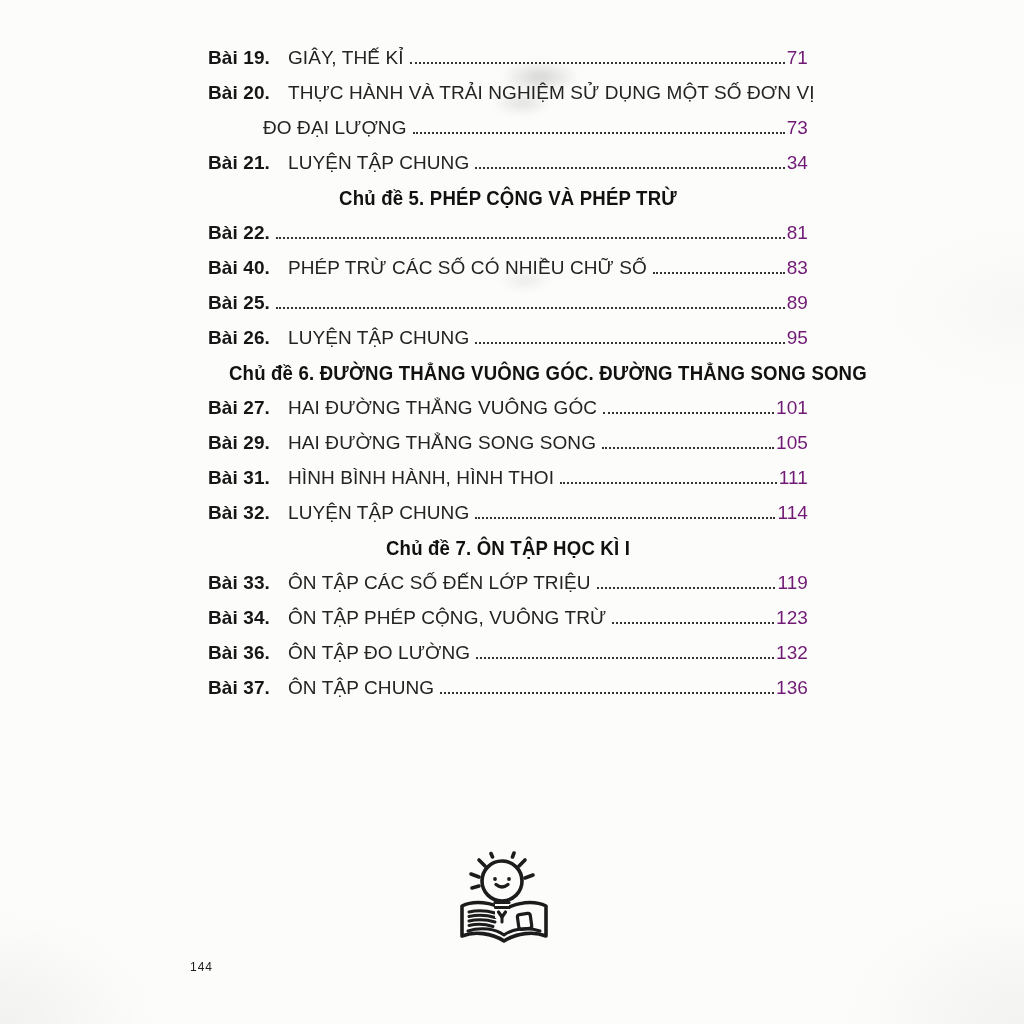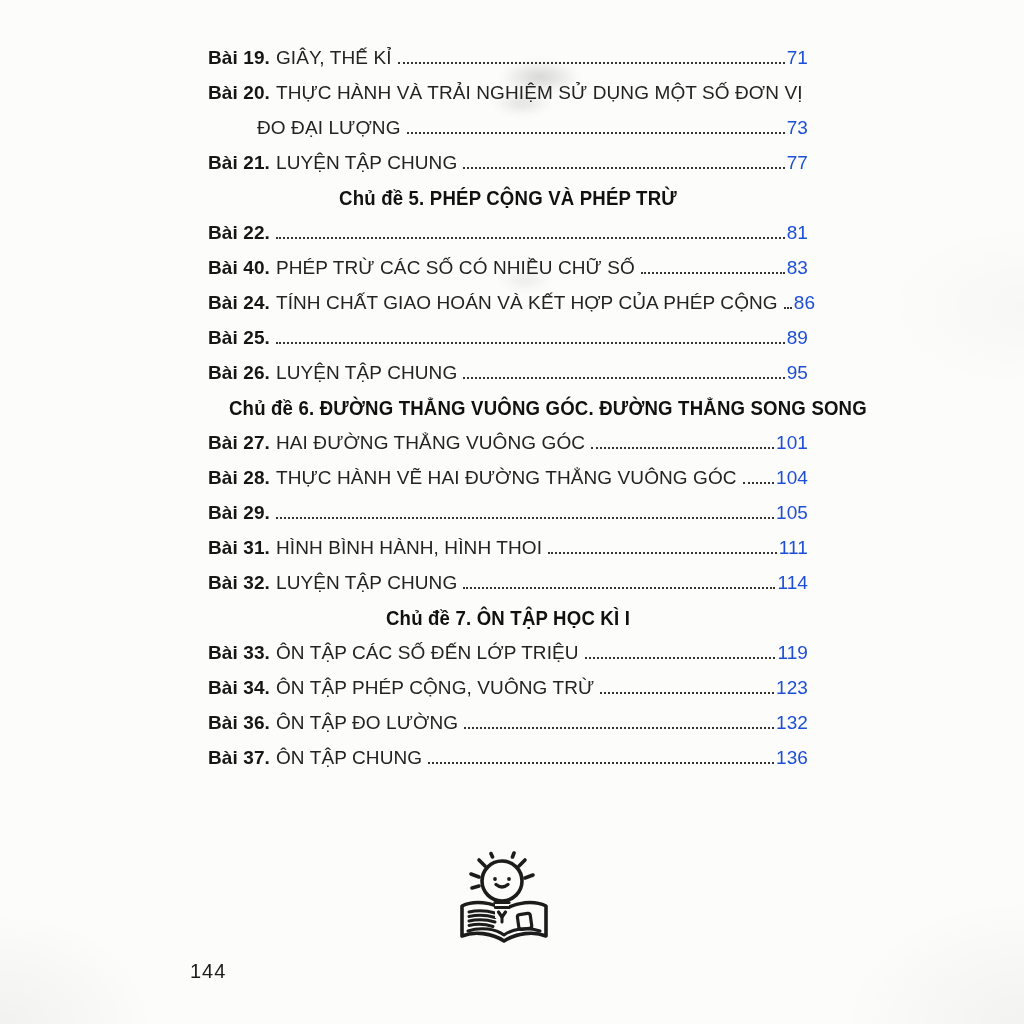--- a/index.html
+++ b/index.html
@@ -34,42 +34,42 @@
   }
   .entry{
     display:flex;align-items:baseline;
     font-size:19px;line-height:22px;
     margin:0 0 13px 0;
     letter-spacing:.1px;
     white-space:nowrap;
   }
   .entry.cont{padding-left:46px;}
   .entry-label{font-weight:700;color:#161616;flex:0 0 auto;}
-  .entry-title{margin-left:6px;flex:0 0 auto;color:#232323;}
-  .entry.cont .entry-title{margin-left:3px;}
+  .entry-title{margin-left:18px;flex:0 0 auto;color:#232323;}
+  .entry.cont .entry-title{margin-left:9px;}
   .leader{
     flex:1 1 auto;min-width:8px;
     border-bottom:2.6px dotted #343434;
     margin:0 2px 2px 6px;
     align-self:baseline;
   }
-  .entry-page{flex:0 0 auto;color:#1d4ed8;}
+  .entry-page{flex:0 0 auto;color:#701a75;}
   .chapter-heading{
     font-size:20px;font-weight:700;color:#111;
     line-height:22px;margin:0 0 13px 0;
     text-align:center;white-space:nowrap;
     transform:scaleX(.93);transform-origin:50% 50%;
     letter-spacing:.2px;
   }
   .doodle{
     position:absolute;left:452px;top:851px;width:110px;height:98px;
   }
   .folio{
     position:absolute;left:190px;top:960px;
-    font-size:20px;letter-spacing:1px;color:#1c1c1c;
+    font-size:12px;letter-spacing:1px;color:#1c1c1c;
   }
 </style>
 </head>
 <body>
 
 <div class="vignette"></div>
 <div class="smudge s1"></div>
 <div class="smudge s2"></div>
 <div class="smudge s3"></div>
 
@@ -87,66 +87,55 @@
   </div>
     <div class="entry cont">
     <span class="entry-title">ĐO ĐẠI LƯỢNG</span>
     <span class="leader"></span>
     <span class="entry-page">73</span>
   </div>
     <div class="entry">
     <span class="entry-label">Bài 21.</span>
     <span class="entry-title">LUYỆN TẬP CHUNG</span>
     <span class="leader"></span>
-    <span class="entry-page">77</span>
+    <span class="entry-page">34</span>
   </div>
     <h2 class="chapter-heading">Chủ đề 5. PHÉP CỘNG VÀ PHÉP TRỪ</h2>
     <div class="entry">
     <span class="entry-label">Bài 22.</span>
     <span class="leader"></span>
     <span class="entry-page">81</span>
   </div>
     <div class="entry">
     <span class="entry-label">Bài 40.</span>
     <span class="entry-title">PHÉP TRỪ CÁC SỐ CÓ NHIỀU CHỮ SỐ</span>
     <span class="leader"></span>
     <span class="entry-page">83</span>
   </div>
     <div class="entry">
-    <span class="entry-label">Bài 24.</span>
-    <span class="entry-title">TÍNH CHẤT GIAO HOÁN VÀ KẾT HỢP CỦA PHÉP CỘNG</span>
-    <span class="leader"></span>
-    <span class="entry-page">86</span>
-  </div>
-    <div class="entry">
     <span class="entry-label">Bài 25.</span>
     <span class="leader"></span>
     <span class="entry-page">89</span>
   </div>
     <div class="entry">
     <span class="entry-label">Bài 26.</span>
     <span class="entry-title">LUYỆN TẬP CHUNG</span>
     <span class="leader"></span>
     <span class="entry-page">95</span>
   </div>
     <h2 class="chapter-heading">Chủ đề 6. ĐƯỜNG THẲNG VUÔNG GÓC. ĐƯỜNG THẲNG SONG SONG</h2>
     <div class="entry">
     <span class="entry-label">Bài 27.</span>
     <span class="entry-title">HAI ĐƯỜNG THẲNG VUÔNG GÓC</span>
     <span class="leader"></span>
     <span class="entry-page">101</span>
   </div>
     <div class="entry">
-    <span class="entry-label">Bài 28.</span>
-    <span class="entry-title">THỰC HÀNH VẼ HAI ĐƯỜNG THẲNG VUÔNG GÓC</span>
-    <span class="leader"></span>
-    <span class="entry-page">104</span>
-  </div>
-    <div class="entry">
     <span class="entry-label">Bài 29.</span>
+    <span class="entry-title">HAI ĐƯỜNG THẲNG SONG SONG</span>
     <span class="leader"></span>
     <span class="entry-page">105</span>
   </div>
     <div class="entry">
     <span class="entry-label">Bài 31.</span>
     <span class="entry-title">HÌNH BÌNH HÀNH, HÌNH THOI</span>
     <span class="leader"></span>
     <span class="entry-page">111</span>
   </div>
     <div class="entry">

